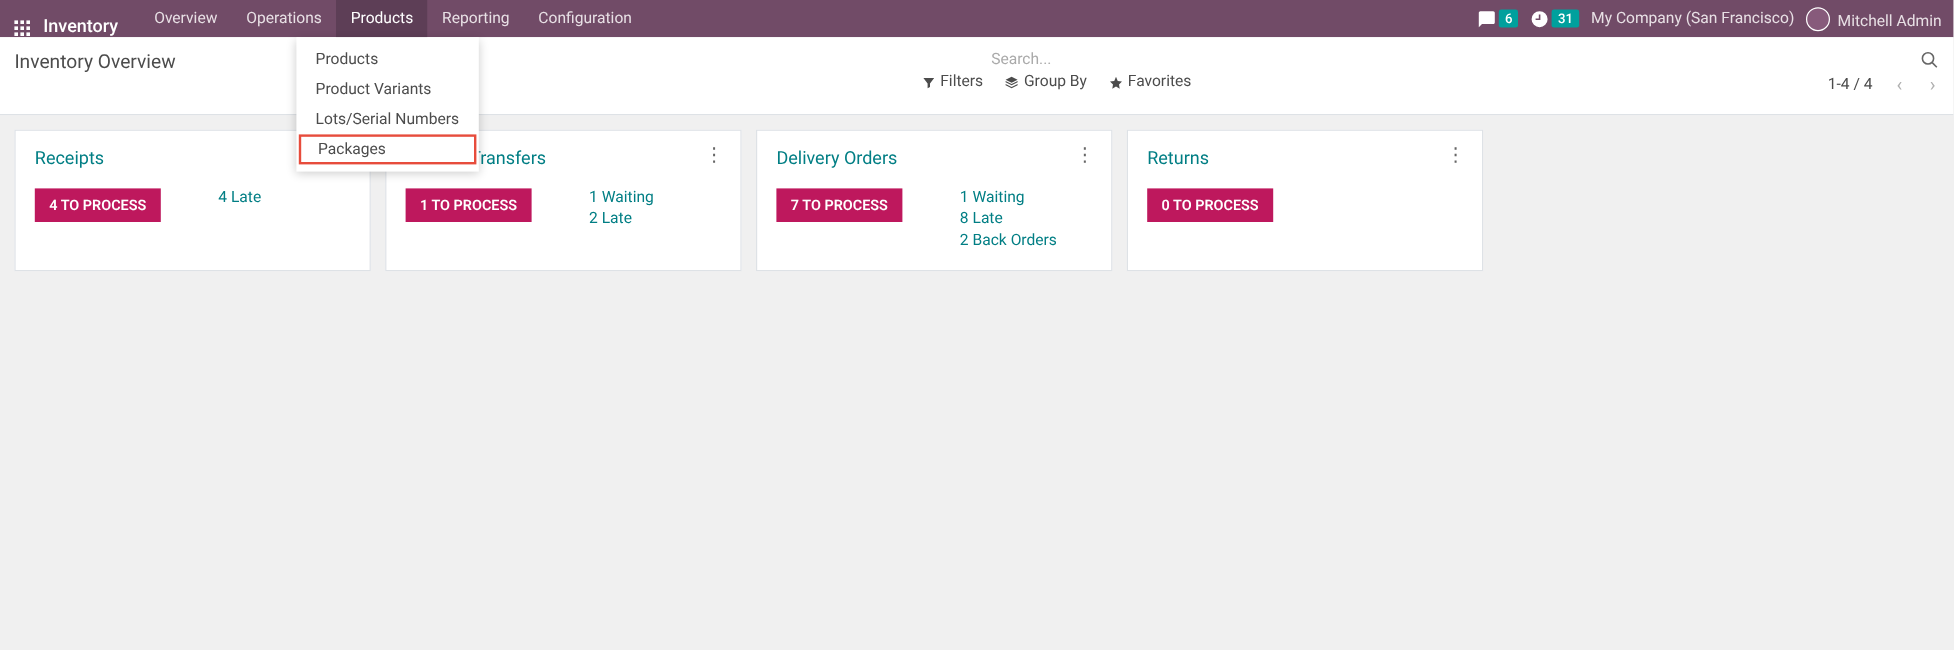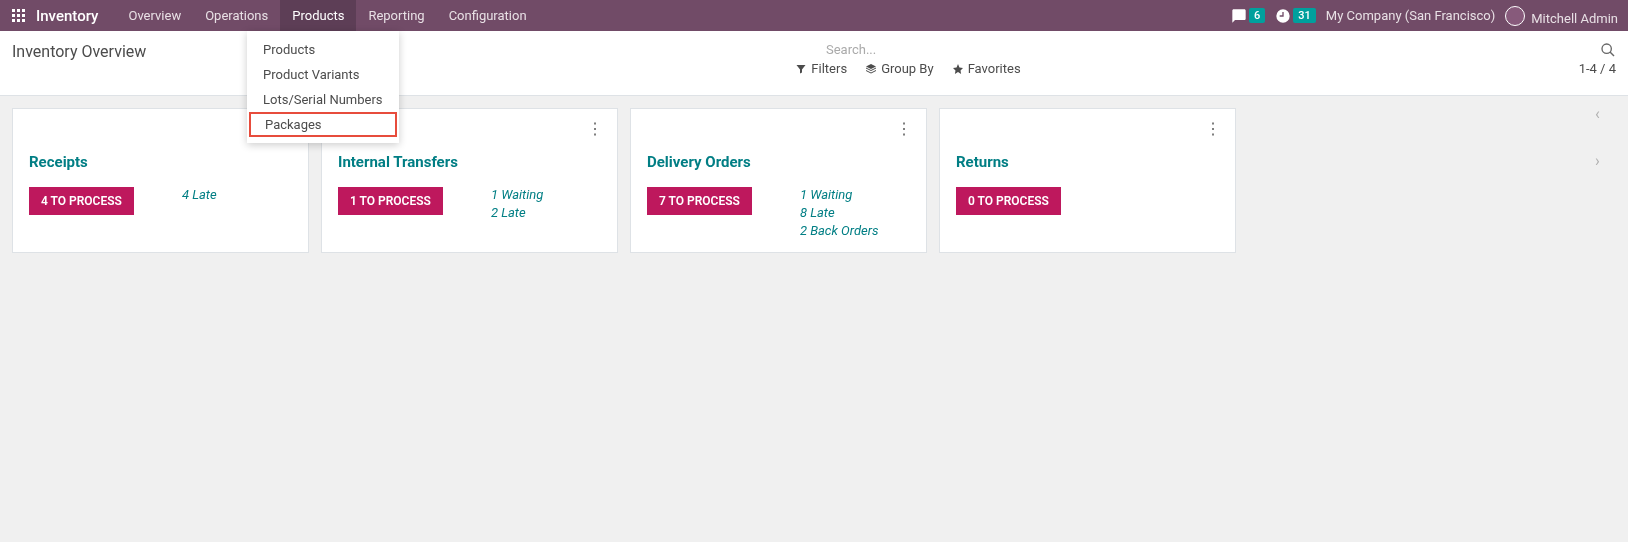--- a/index.html
+++ b/index.html
@@ -1,20 +1,20 @@
 <!DOCTYPE html>
 <html><head>
 <meta charset="utf-8">
 <style>
 * { margin: 0; padding: 0; box-sizing: border-box; font-family: -apple-system, BlinkMacSystemFont, "Segoe UI", Roboto, sans-serif; }
 body { background: #f0f0f0; width: 1628px; height: 542px; overflow: hidden; }
 
 
 .navbar { background: #714b67; height: 31px; display: flex; align-items: center; color: #fff; font-size: 13px; }
-.nav-left { display: flex; align-items: center; }
+.nav-left { display: flex; align-items: flex-end; }
 .apps-icon { width: 14px; height: 14px; display: grid; grid-template-columns: repeat(3,1fr); grid-template-rows: repeat(3,1fr); gap: 1.5px; margin: 0 10px 0 12px; }
 .apps-icon span { background: #fff; width: 3px; height: 3px; }
 .brand { font-weight: 500; font-size: 15px; margin-right: 18px; }
 .nav-item { padding: 0 12px; height: 31px; display: flex; align-items: center; cursor: pointer; color: #e8e0e5; }
 .nav-item.active { background: #5d3e56; color: #fff; }
 .nav-right { margin-left: auto; display: flex; align-items: center; gap: 10px; padding-right: 10px; }
 .badge-group { display: flex; align-items: center; gap: 2px; }
 .nav-icon { width: 16px; height: 16px; }
 .badge { background: #00a09d; color: #fff; font-size: 11px; padding: 1px 5px; border-radius: 2px; font-weight: 500; }
 .company, .user { color: #e8e0e5; font-size: 13px; }
@@ -33,32 +33,32 @@
 .search-wrap { flex: 1; display: flex; align-items: center; padding-right: 12px; }
 .search-input { flex: 1; border: none; outline: none; font-size: 13px; color: #15803d; padding: 4px 0; margin-left: 12px; }
 .search-input::placeholder { color: #aaa; }
 .search-icon { color: #666; }
 
 .cp-bottom { display: flex; align-items: flex-start; height: 34px; padding: 0 12px; }
 .cp-bottom-left { flex: 1; }
 .cp-bottom-mid { flex: 1; display: flex; gap: 18px; }
 .filter-btn { display: flex; align-items: center; gap: 4px; font-size: 13px; color: #4c4c4c; cursor: pointer; }
 .filter-btn svg { width: 12px; height: 12px; fill: #4c4c4c; }
-.cp-bottom-right { display: flex; align-items: center; gap: 28px; flex-direction: column; }
+.cp-bottom-right { display: flex; align-items: center; gap: 17px; }
 .pager { font-size: 13px; color: #4c4c4c; }
 .pager-arrow { color: #b0b0b0; cursor: pointer; padding: 0 3px; }
 
 
 .kanban { display: flex; gap: 12px; padding: 12px; }
 .card { background: #fff; border: 1px solid #dee2e6; width: 297px; min-height: 118px; padding: 14px 16px; position: relative; }
-.card-title { color: #017e84; font-size: 15px; font-weight: 700; margin-bottom: 16px; margin-top: 30px; }
+.card-title { color: #017e84; font-size: 15px; font-weight: 400; margin-bottom: 16px; }
 .card-body { display: flex; gap: 48px; align-items: flex-start; }
 .process-btn { background: #be185d; color: #fff; border: none; padding: 7px 12px; font-size: 12px; font-weight: 600; cursor: pointer; }
 .status-list { display: flex; flex-direction: column; gap: 3px; }
-.status-link { color: #017e84; font-size: 13px; cursor: pointer; font-style: italic; }
+.status-link { color: #017e84; font-size: 13px; cursor: pointer; }
 .card-menu { position: absolute; top: 12px; right: 14px; color: #666; cursor: pointer; font-size: 16px; line-height: 1; }
 </style>
 </head>
 <body>
 
 <div class="navbar">
   <div class="nav-left">
     <div class="apps-icon">
       <span></span>
         <span></span>

